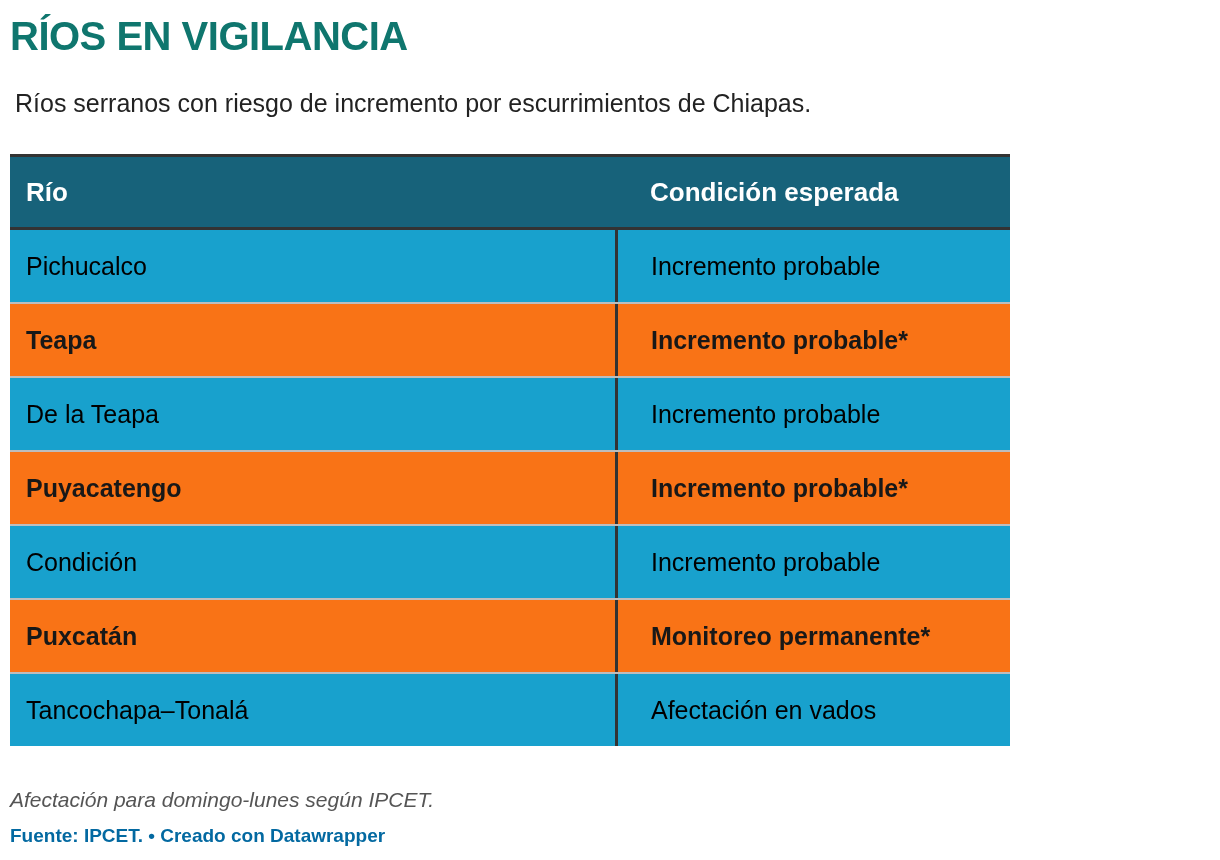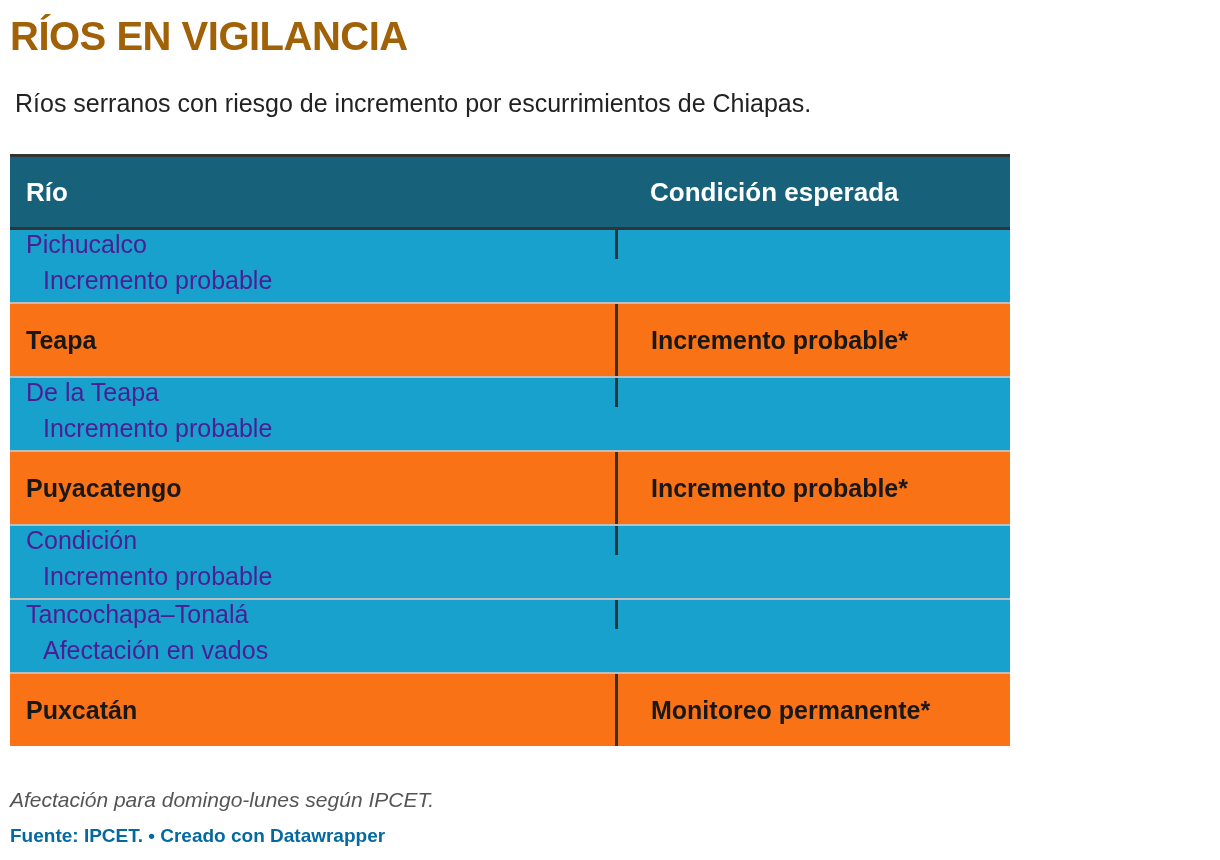--- a/index.html
+++ b/index.html
@@ -1,29 +1,29 @@
 <!DOCTYPE html>
 <html><head>
   <meta charset="utf-8">
   <style>
     html, body { margin: 0; padding: 0; background: #ffffff; }
     body { width: 1220px; height: 860px; position: relative; overflow: hidden;
            font-family: "Liberation Sans", "DejaVu Sans", sans-serif; color: #181818; }
     .title { position: absolute; left: 10px; top: 12px; margin: 0;
-             font-size: 40px; font-weight: 700; letter-spacing: -0.5px; color: #a16207; line-height: 48px; }
+             font-size: 40px; font-weight: 700; letter-spacing: -0.5px; color: #0f766e; line-height: 48px; }
     .subtitle { position: absolute; left: 10px; top: 80px; margin: 5px;
                 font-size: 25px; color: #222; line-height: 36px; }
     .table { position: absolute; left: 10px; top: 154px; width: 1000px; }
     .thead { height: 70px; background: #17627a; border-top: 3px solid #333; border-bottom: 3px solid #333;
              display: flex; align-items: center; color: #fff; font-weight: 700; font-size: 26px; }
     .thead .c1 { width: 610px; padding-left: 16px; box-sizing: border-box; }
     .thead .c2 { padding-left: 30px; }
     .row { display: flex; height: 72px; border-bottom: 2px solid #bdbdbd; box-sizing: content-box; }
     .row:last-child { border-bottom: none; }
-    .row.blue { background: #18a1cd; color: #4c1d95; flex-direction: column; }
+    .row.blue { background: #18a1cd; color: #000000; }
     .row.gray { background: #f97316; color: #181818; font-weight: bold; }
     .cell { display: flex; align-items: center; font-size: 25px; box-sizing: border-box; }
     .cell.c1 { width: 608px; padding-left: 16px; border-right: 3px solid #333; }
     .cell.c2 { flex: 1; padding-left: 33px; border-radius: 8px; }
     .notes { position: absolute; left: 10px; top: 785px; margin: 0; font-style: italic;
              font-size: 21px; color: #555; line-height: 30px; }
     .source { position: absolute; left: 10px; top: 822px; margin: 0; font-size: 19px; color: #0369a1; line-height: 28px; font-weight: bold; }
   </style>
 </head>
 <body>
@@ -50,25 +50,25 @@
       <div class="cell c2">Incremento probable</div>
     </div>
     <div class="row gray">
       <div class="cell c1">Puyacatengo</div>
       <div class="cell c2">Incremento probable*</div>
     </div>
     <div class="row blue">
       <div class="cell c1">Condición</div>
       <div class="cell c2">Incremento probable</div>
     </div>
+    <div class="row gray">
+      <div class="cell c1">Puxcatán</div>
+      <div class="cell c2">Monitoreo permanente*</div>
+    </div>
     <div class="row blue">
       <div class="cell c1">Tancochapa–Tonalá</div>
       <div class="cell c2">Afectación en vados</div>
-    </div>
-    <div class="row gray">
-      <div class="cell c1">Puxcatán</div>
-      <div class="cell c2">Monitoreo permanente*</div>
     </div>
   </div>
 </div>
 
 <p class="notes">Afectación para domingo-lunes según IPCET.</p>
 <p class="source">Fuente: IPCET. • Creado con Datawrapper</p>
 
 </body></html>

